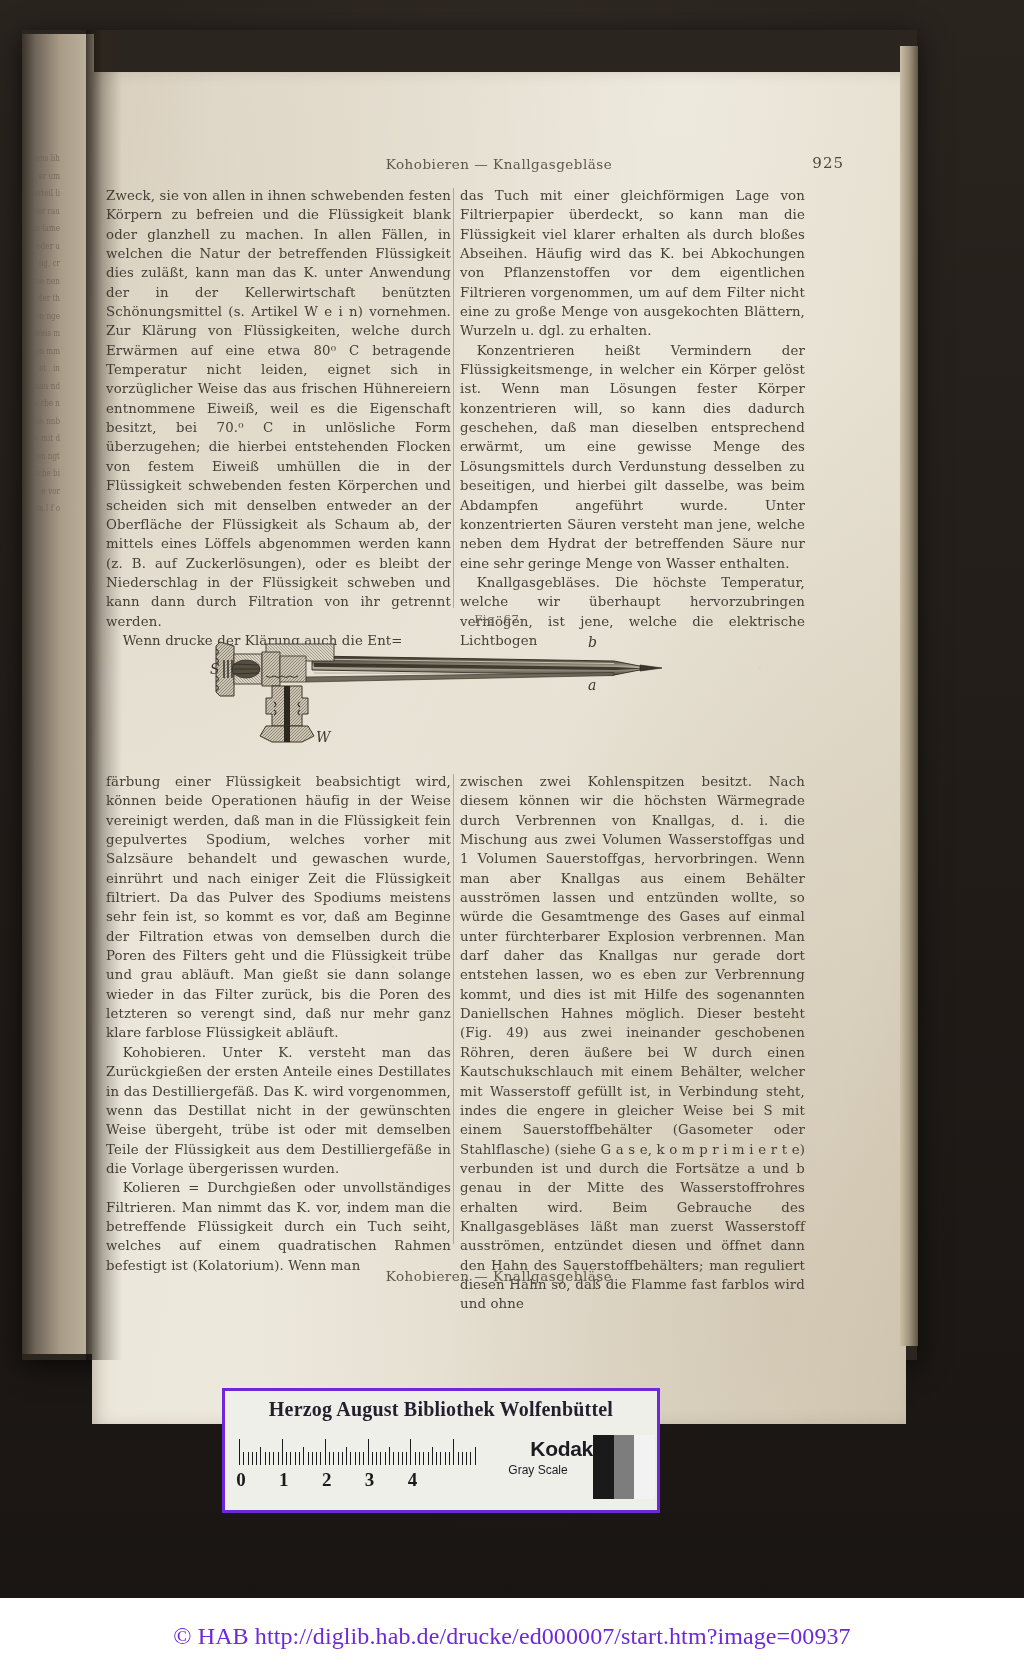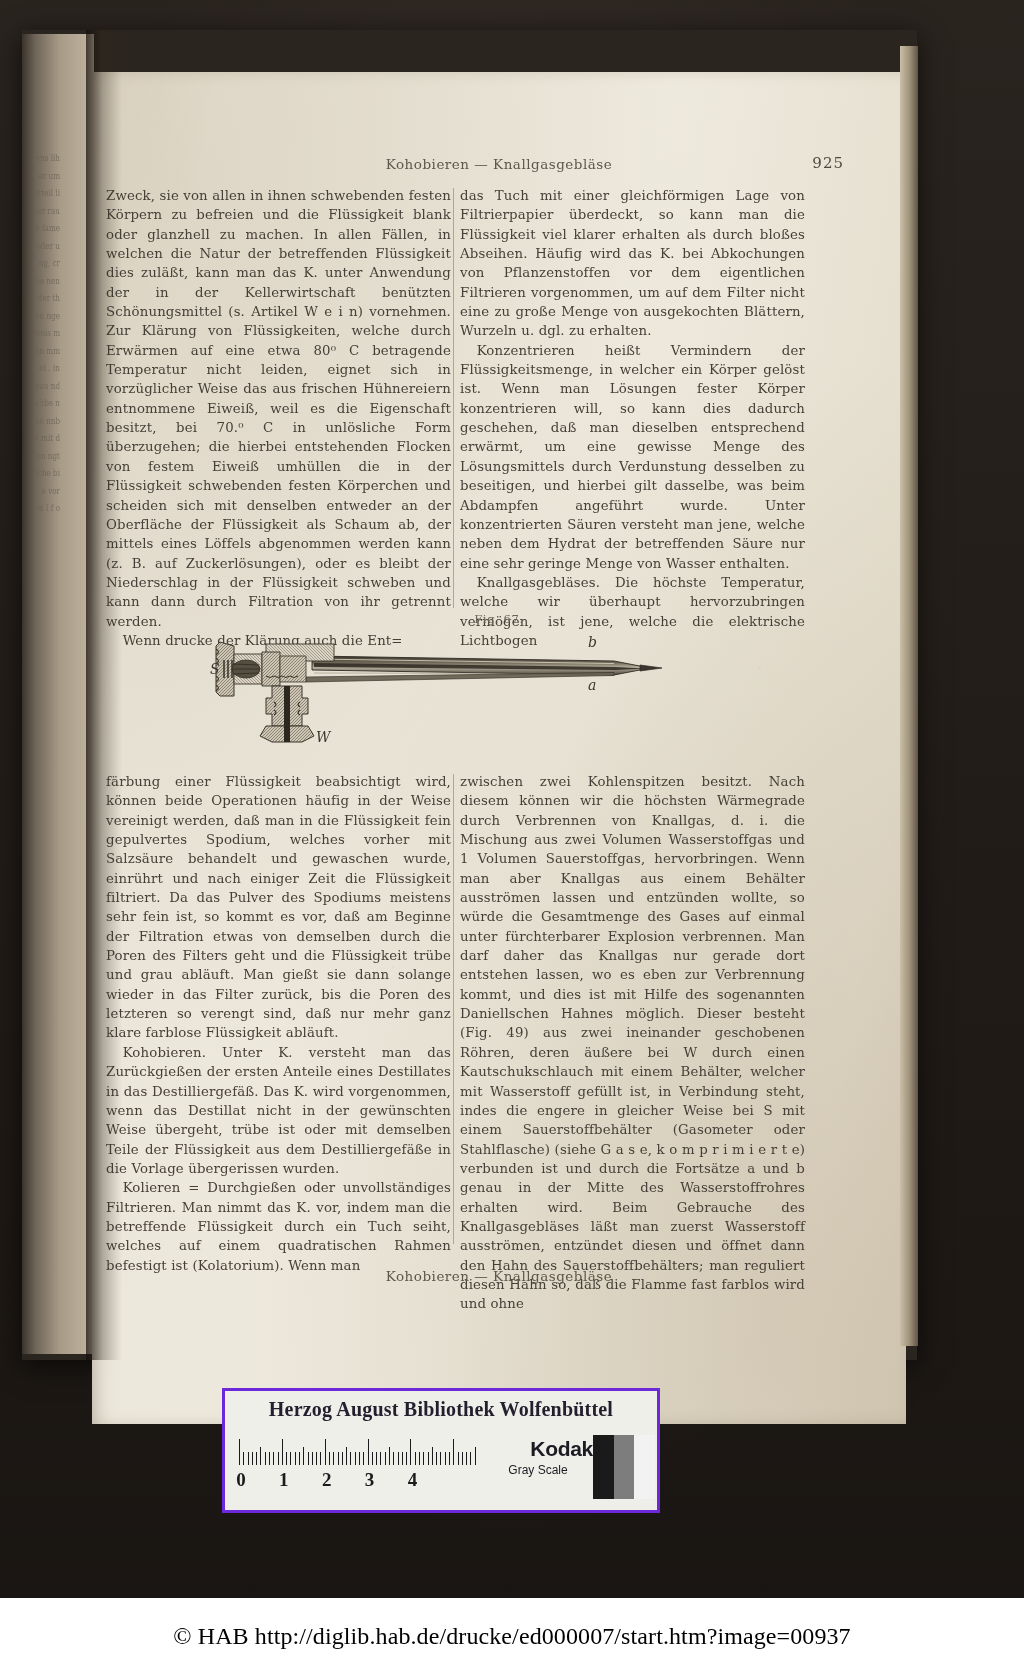--- a/index.html
+++ b/index.html
@@ -152,21 +152,21 @@
   }
   #patches{position:absolute;left:368px;top:44px;width:62px;height:64px;display:flex;}
   .patch{height:64px;}
 
   
   #watermark{
     position:absolute;left:0;top:1598px;width:1024px;height:77px;
     background:#ffffff;display:flex;align-items:center;justify-content:center;
   }
   #watermark span{
-    font-family:"Liberation Serif", serif;font-size:24px;color:#000000;letter-spacing:.1px;
+    font-family:"Liberation Serif", serif;font-size:24px;color:#6d28d9;letter-spacing:.1px;
   }
 </style>
 </head>
 <body>
 
 <div id="backdrop"></div>
 
 <div id="book"></div>
 
 <div id="left-page"></div>

